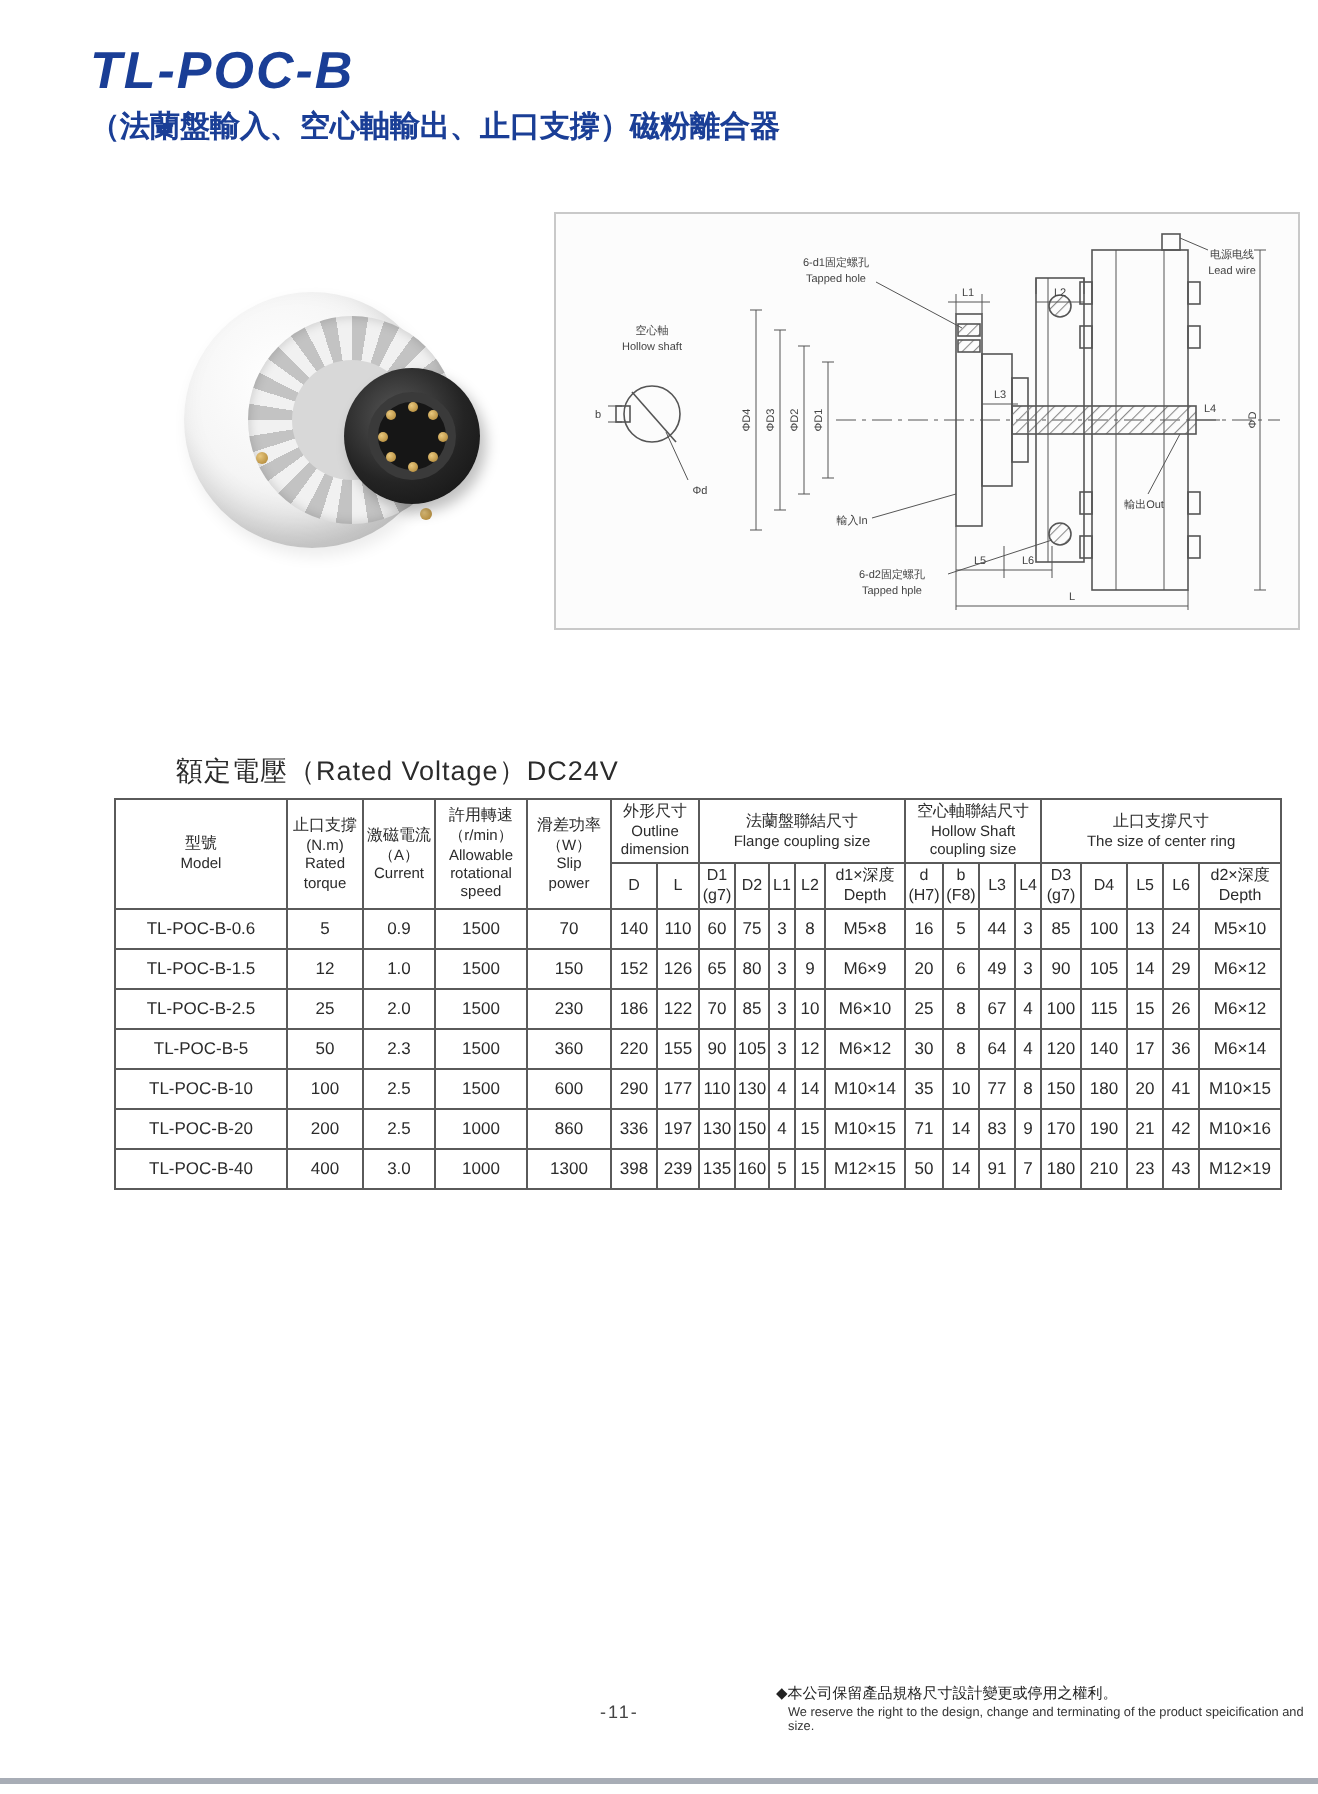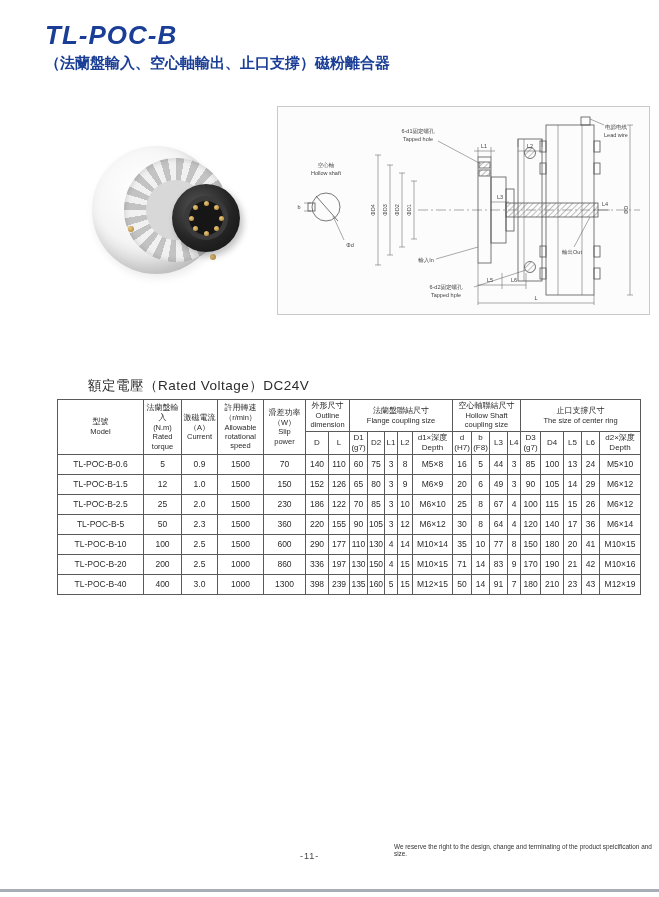--- a/index.html
+++ b/index.html
@@ -228,21 +228,21 @@
         <col style="width:18px">
         <col style="width:41px">
     </colgroup>
     <thead>
       <tr>
         <th rowspan="2">
           <div>型號</div>
           <div class="en">Model</div>
         </th>
         <th rowspan="2">
-          <div>法蘭盤輸入</div>
+          <div>止口支撐</div>
           <div class="en">(N.m)</div>
           <div class="en">Rated</div>
           <div class="en">torque</div>
         </th>
         <th rowspan="2">
           <div>激磁電流</div>
           <div class="en">（A）</div>
           <div class="en">Current</div>
         </th>
         <th rowspan="2">
@@ -474,17 +474,18 @@
           <td>210</td>
           <td>23</td>
           <td>43</td>
           <td>M12×19</td>
         </tr>
       </tbody>
   </table>
 
   <div class="page-num">-11-</div>
   <div class="foot-note">
+    <div class="zh">◆本公司保留產品規格尺寸設計變更或停用之權利。</div>
     <div class="en">We reserve the right to the design, change and terminating of the product speicification and size.</div>
   </div>
   <div class="bottom-bar"></div>
 
 </div>
 
 </body></html>

